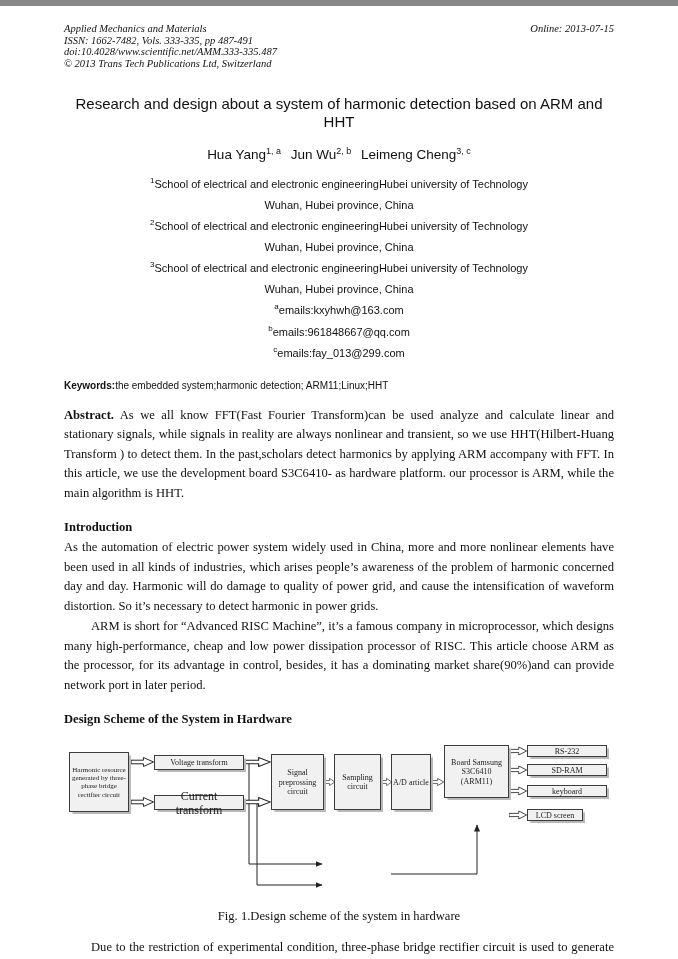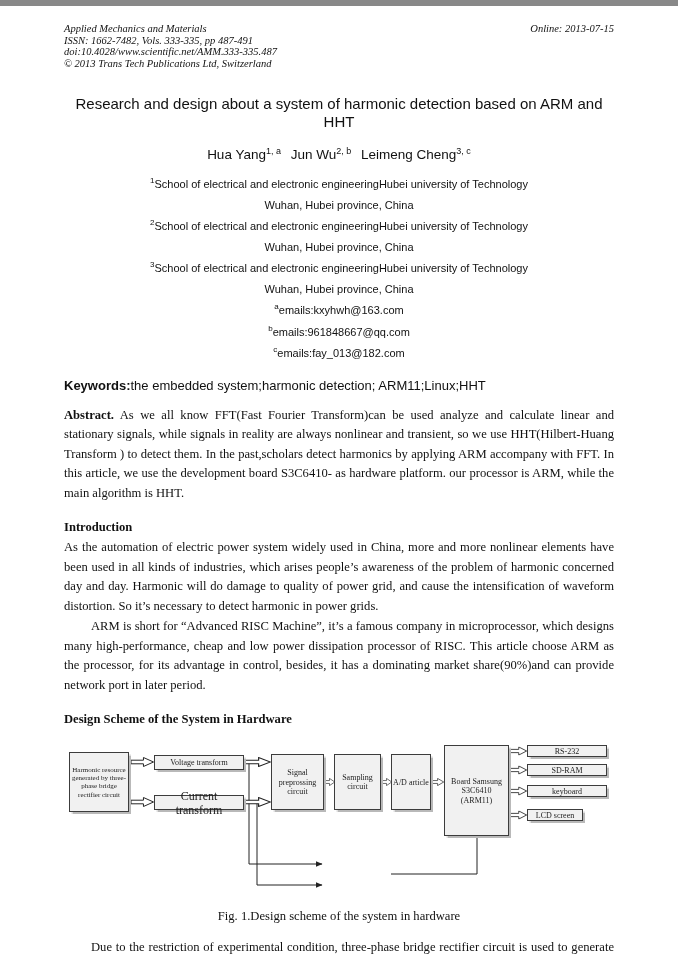--- a/index.html
+++ b/index.html
@@ -30,21 +30,21 @@
   
   .affils{margin-top:10px;}
   .affil, .email{
     text-align:center;font-family:"Liberation Sans", sans-serif;
     font-size:11px;line-height:17.5px;
   }
   .affil sup, .email sup{font-size:8px;}
   
   .keywords{
     margin-top:16px;font-family:"Liberation Sans", sans-serif;
-    font-size:13px;line-height:15px;
+    font-size:10px;line-height:15px;
   }
   .keywords b{font-weight:bold;}
   
   .bodytext{font-size:12.6px;line-height:19.5px;text-align:justify;}
   .abstract{margin-top:13px;}
   .runin{font-weight:bold;}
   .h-section{margin-top:15px;font-weight:bold;font-size:12.6px;line-height:19px;}
   .para{margin-top:1px;}
   .indent{text-indent:27px;}
   
@@ -57,21 +57,21 @@
     display:flex;align-items:center;justify-content:center;text-align:center;
     font-family:"Liberation Serif", serif;color:#1c1c1c;
     line-height:1.18;padding:1px;
   }
   .b-harmonic{left:5px;top:15px;width:60px;height:60px;font-size:7px;}
   .b-voltage{left:90px;top:18px;width:90px;height:15px;font-size:8px;}
   .b-current{left:90px;top:58px;width:90px;height:15px;font-size:12px;}
   .b-signal{left:207px;top:17px;width:53px;height:56px;font-size:8px;}
   .b-sampling{left:270px;top:17px;width:47px;height:56px;font-size:8px;}
   .b-ad{left:327px;top:17px;width:40px;height:56px;font-size:8px;}
-  .b-board{left:380px;top:8px;width:65px;height:91px;font-size:8px;}
+  .b-board{left:380px;top:8px;width:65px;height:53px;font-size:8px;}
   .b-rs232{left:463px;top:8px;width:80px;height:12px;font-size:8px;}
   .b-sdram{left:463px;top:27px;width:80px;height:12px;font-size:8px;}
   .b-keyboard{left:463px;top:48px;width:80px;height:12px;font-size:8px;text-align:right;}
   .b-lcd{left:463px;top:72px;width:56px;height:12px;font-size:8px;}
   .b-lock{left:262px;top:115px;width:65px;height:42px;font-size:7.5px;}
   .fig-caption{margin-top:7px;text-align:center;font-size:12.6px;}
   .after-fig{margin-top:14px;}
 </style>
 </head>
 <body>
@@ -98,21 +98,21 @@
 
   <div class="affils">
     <div class="affil"><sup>1</sup><span>School of electrical and electronic engineeringHubei university of Technology</span></div>
     <div class="affil"><sup></sup><span>Wuhan, Hubei province, China</span></div>
     <div class="affil"><sup>2</sup><span>School of electrical and electronic engineeringHubei university of Technology</span></div>
     <div class="affil"><sup></sup><span>Wuhan, Hubei province, China</span></div>
     <div class="affil"><sup>3</sup><span>School of electrical and electronic engineeringHubei university of Technology</span></div>
     <div class="affil"><sup></sup><span>Wuhan, Hubei province, China</span></div>
     <div class="email"><sup>a</sup><span>emails:kxyhwh@163.com</span></div>
     <div class="email"><sup>b</sup><span>emails:961848667@qq.com</span></div>
-    <div class="email"><sup>c</sup><span>emails:fay_013@182.com</span></div>
+    <div class="email"><sup>c</sup><span>emails:fay_013@299.com</span></div>
   </div>
 
   <div class="keywords">
     <b>Keywords:</b><span>the embedded system;harmonic detection; ARM11;Linux;HHT</span>
   </div>
 
   <div class="bodytext abstract">
     <span class="runin">Abstract.</span>
     <span>As we all know FFT(Fast Fourier Transform)can be used analyze and calculate linear and stationary signals, while signals in reality are always nonlinear and transient, so we use HHT(Hilbert-Huang Transform ) to detect them. In the past,scholars detect harmonics by applying ARM accompany with FFT. In this article, we use the development board S3C6410- as hardware platform. our processor is ARM, while the main algorithm is HHT.</span>
   </div>

